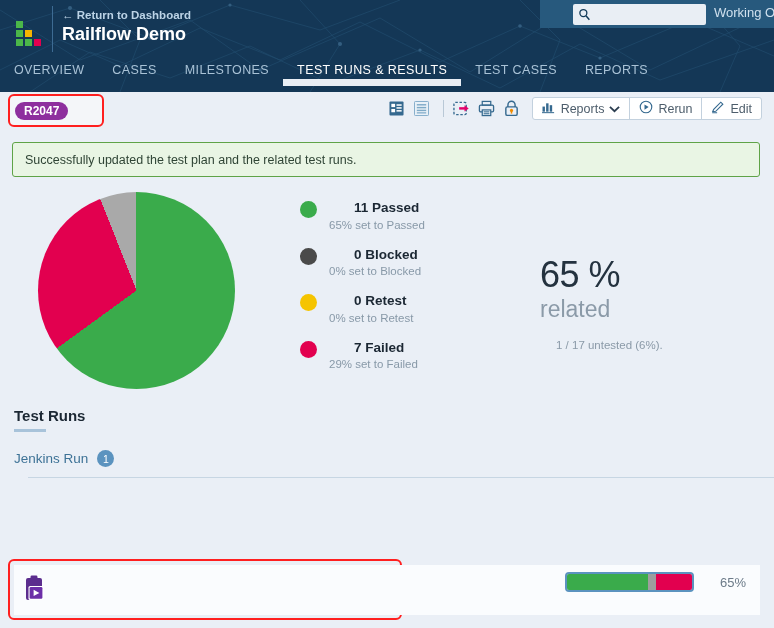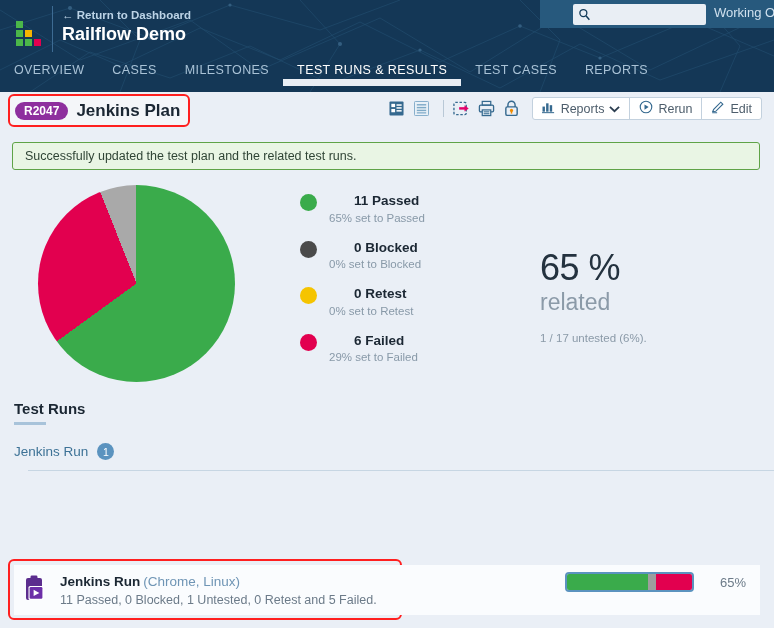--- a/index.html
+++ b/index.html
@@ -119,21 +119,21 @@
     background: #eaeff6;
   }
   .plan-box {
     position: absolute;
     left: 8px; top: 2px;
     height: 33px;
     display: flex; align-items: center;
     background: #f4f6f9;
     border: 2.5px solid #ff1f1f;
     border-radius: 6px;
-    padding: 0 8px 0 5px;
+    padding: 0 26px 0 5px;
   }
   .plan-badge {
     background: #8e2f9e;
     color: #fff;
     font-size: 12px;
     font-weight: bold;
     border-radius: 11px;
     padding: 3px 9px;
     line-height: 1;
     margin-right: 8px;
@@ -178,21 +178,21 @@
     padding: 0 9px;
     border-right: 1px solid #c3d1de;
     cursor: pointer;
     white-space: nowrap;
   }
   .tb-btn:last-child { border-right: 0; }
 
   
   .alert {
     margin: 10px 14px 0 12px;
-    height: 28px;
+    height: 35px;
     background: #e9f5e4;
     border: 1px solid #5fa347;
     border-radius: 3px;
     display: flex; align-items: center;
     padding-left: 12px;
     font-size: 12.5px;
     color: #2f4435;
   }
 
   
@@ -248,20 +248,21 @@
   .bigstat .word {
     font-size: 23px;
     color: #8b9aa8;
     line-height: 1.3;
     margin-top: 2px;
   }
   .bigstat .note {
     font-size: 11.5px;
     color: #8b9aa8;
     margin-top: 14px;
+    margin-left: 16px;
   }
 
   
   .runs-head {
     margin-left: 14px;
     font-size: 15px;
     font-weight: bold;
     color: #1b2733;
   }
   .runs-underline {
@@ -419,21 +420,20 @@
     <div class="tab"><span class="lbl">MILESTONES</span></div>
     <div class="tab active"><span class="lbl">TEST RUNS &amp; RESULTS</span></div>
     <div class="tab"><span class="lbl">TEST CASES</span></div>
     <div class="tab"><span class="lbl">REPORTS</span></div>
   </div>
 </div>
 
 <div class="titlebar">
   <div class="plan-box">
     <span class="plan-badge">R2047</span>
-    <span class="plan-name">Jenkins Plan</span>
   </div>
 
   <div class="toolbar">
     <div class="tb-ico">
       <svg width="15" height="15" viewBox="0 0 16 16">
         <rect x="0.5" y="0.5" width="15" height="15" rx="1" fill="#35698f"></rect>
         <rect x="2.5" y="3" width="4" height="3.5" fill="#ffffff"></rect>
         <rect x="2.5" y="8.5" width="4" height="3.5" fill="#ffffff"></rect>
         <rect x="8" y="3.5" width="5.5" height="1.6" fill="#ffffff"></rect>
         <rect x="8" y="6.6" width="5.5" height="1.6" fill="#ffffff"></rect>
@@ -539,21 +539,21 @@
     <div class="lg-row">
       <span class="lg-dot" style="background:#f5c400"></span>
       <span>
         <span class="lg-main" style="display:block">0 Retest</span>
         <span class="lg-sub" style="display:block">0% set to Retest</span>
       </span>
     </div>
     <div class="lg-row">
       <span class="lg-dot" style="background:#e2004f"></span>
       <span>
-        <span class="lg-main" style="display:block">6 Failed</span>
+        <span class="lg-main" style="display:block">7 Failed</span>
         <span class="lg-sub" style="display:block">29% set to Failed</span>
       </span>
     </div>
   </div>
 
   <div class="bigstat">
     <div class="pct">65 %</div>
     <div class="word">related</div>
     <div class="note">1 / 17 untested (6%).</div>
   </div>
@@ -575,26 +575,20 @@
   <div class="run-card">
     <span class="run-icon">
       <svg width="26" height="30" viewBox="0 0 26 30">
         <rect x="4" y="3" width="16" height="22" rx="2" fill="#5b2d8e"></rect>
         <rect x="8.5" y="0.5" width="7" height="4" rx="1.4" fill="#5b2d8e"></rect>
         <rect x="6.5" y="11" width="15" height="14" rx="1.6" fill="#ffffff"></rect>
         <rect x="7.6" y="12" width="12.8" height="11.8" rx="1.2" fill="#6c2fa8"></rect>
         <path d="M11.6 14.8 L17.4 17.9 L11.6 21 Z" fill="#ffffff"></path>
       </svg>
     </span>
-    <span class="run-text">
-      <span class="run-title" style="display:block">
-        <span>Jenkins Run</span><span class="cfg">(Chrome, Linux)</span>
-      </span>
-      <span class="run-sub" style="display:block">11 Passed, 0 Blocked, 1 Untested, 0 Retest and 5 Failed.</span>
-    </span>
   </div>
   <div class="run-bar-wrap">
     <div id="bar-pass" style="background: rgb(58, 171, 75); height: 100%; width: 65%;"></div>
     <div id="bar-untested" style="background: rgb(158, 158, 158); height: 100%; width: 6%;"></div>
     <div id="bar-fail" style="background: rgb(226, 0, 79); height: 100%; width: 29%;"></div>
   </div>
   <div class="run-pct">65%</div>
 
 </div>
 

